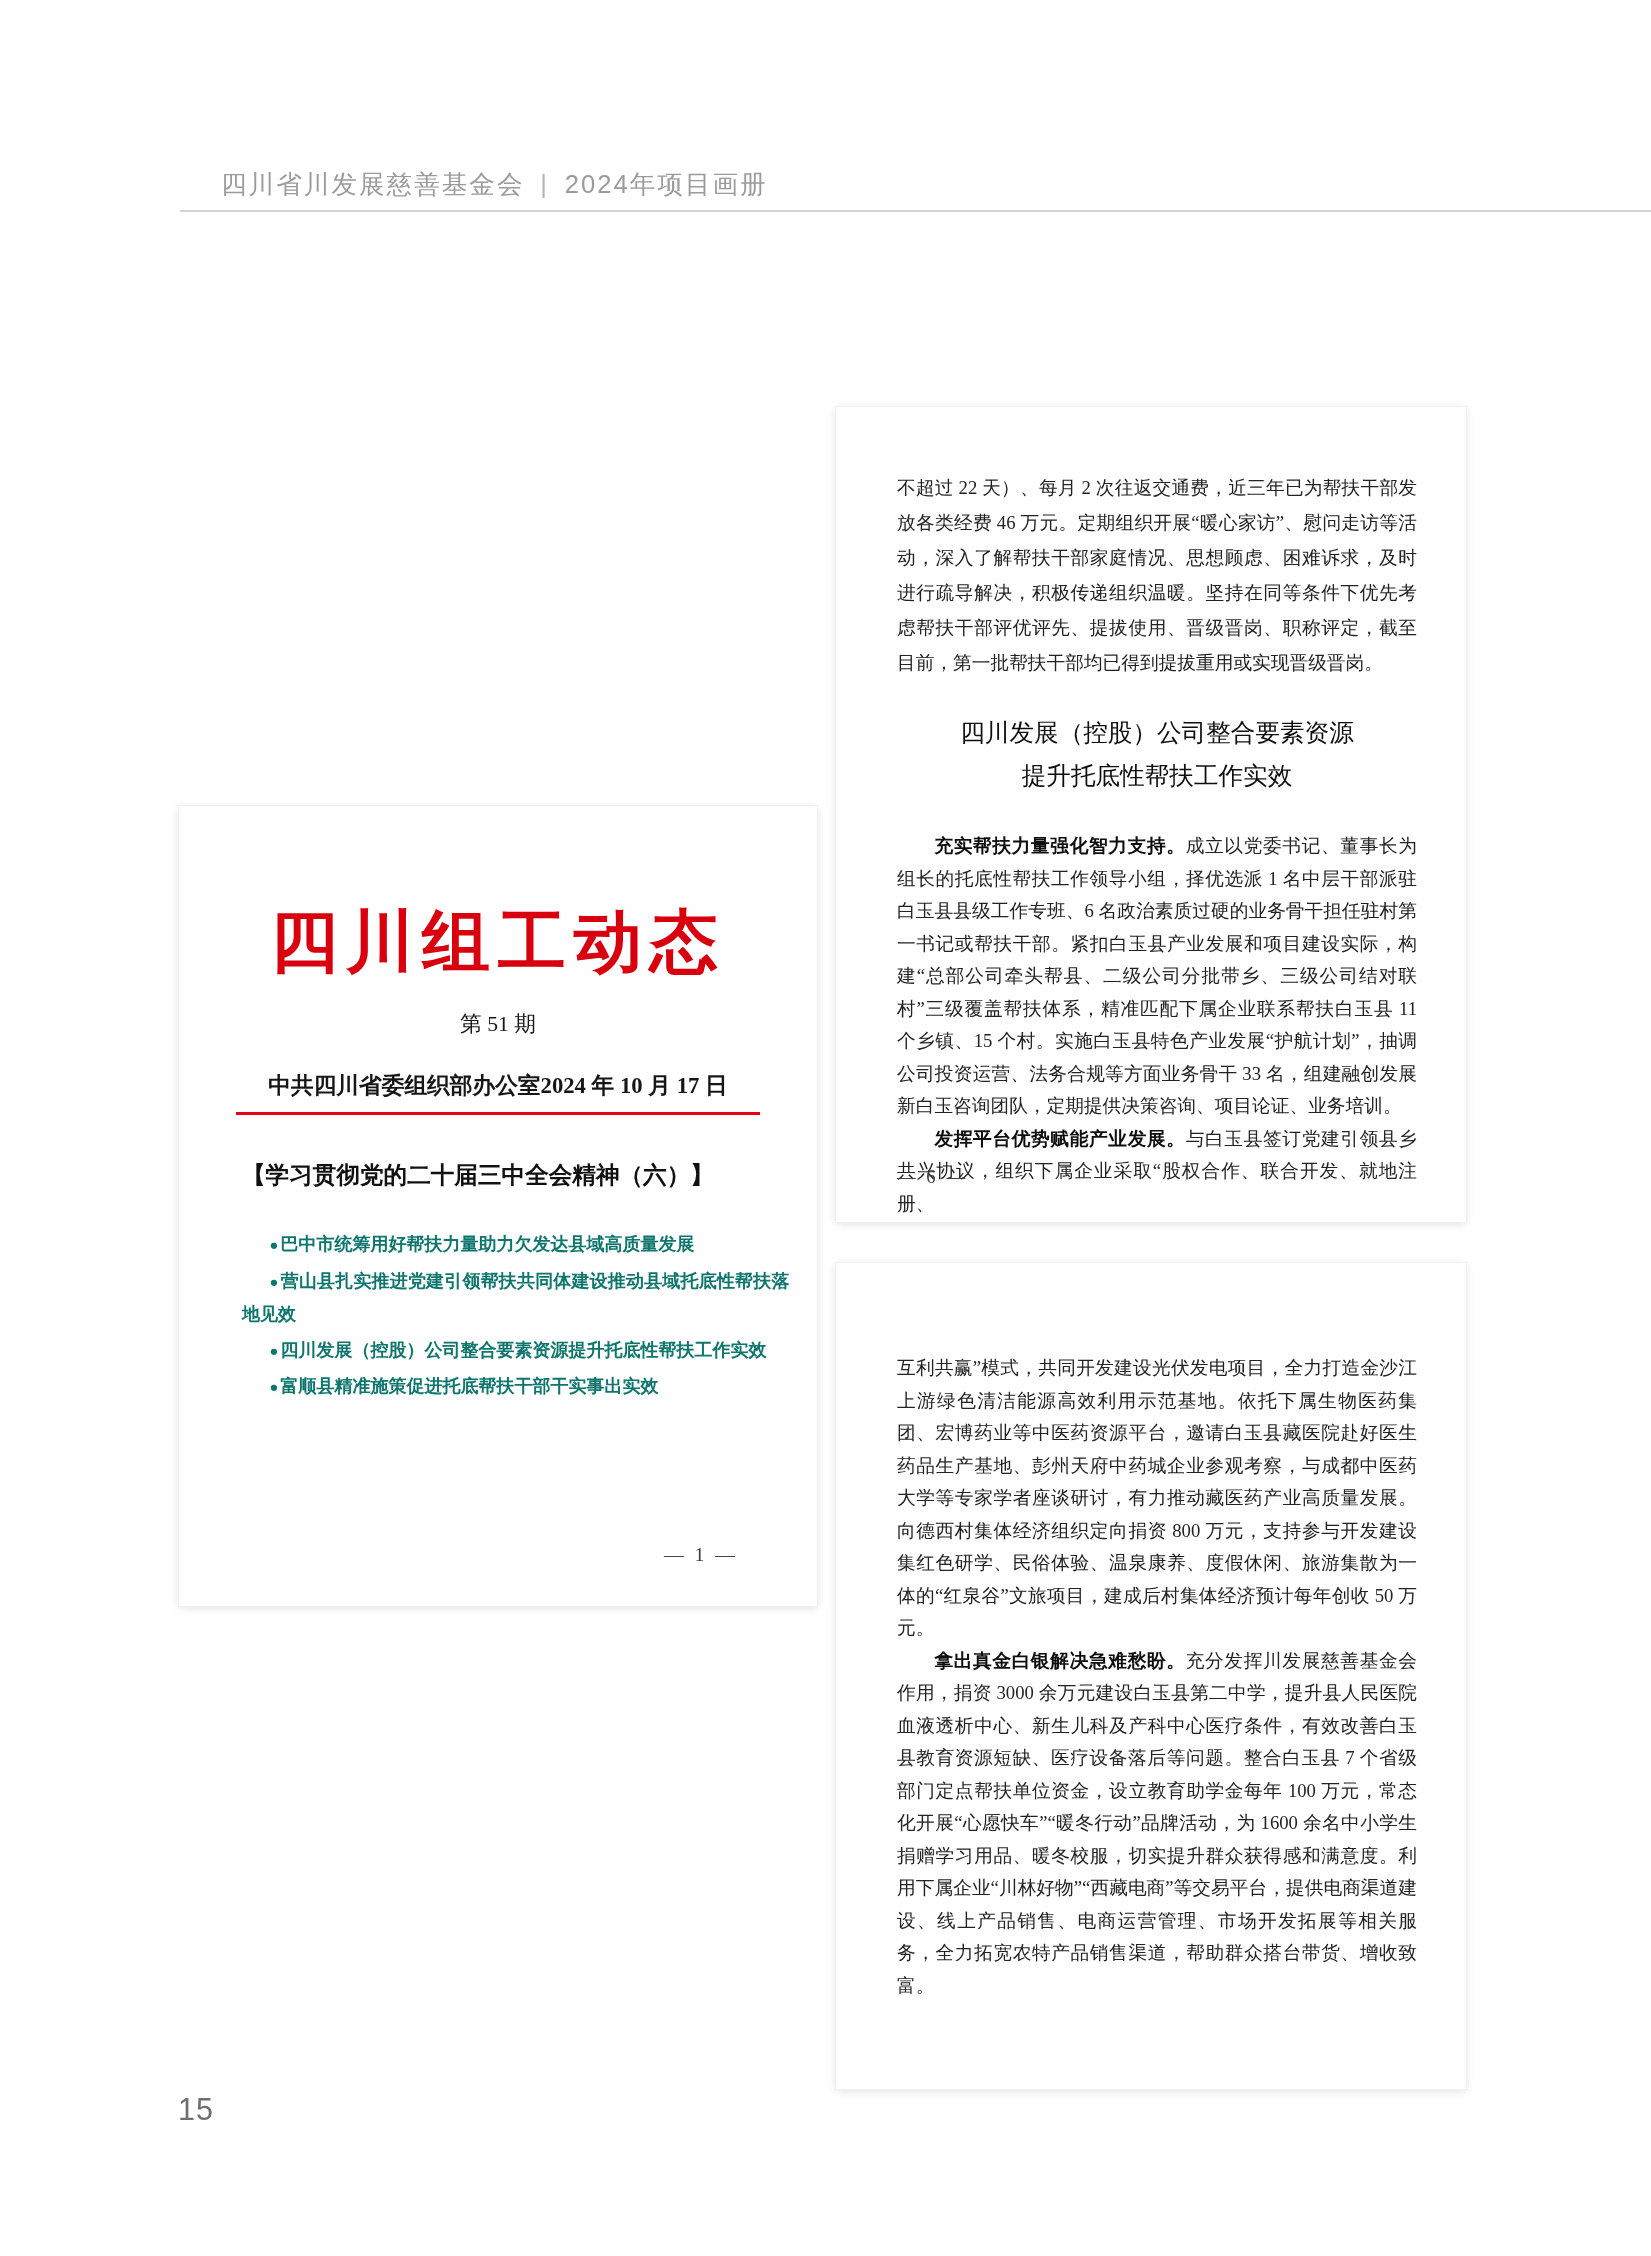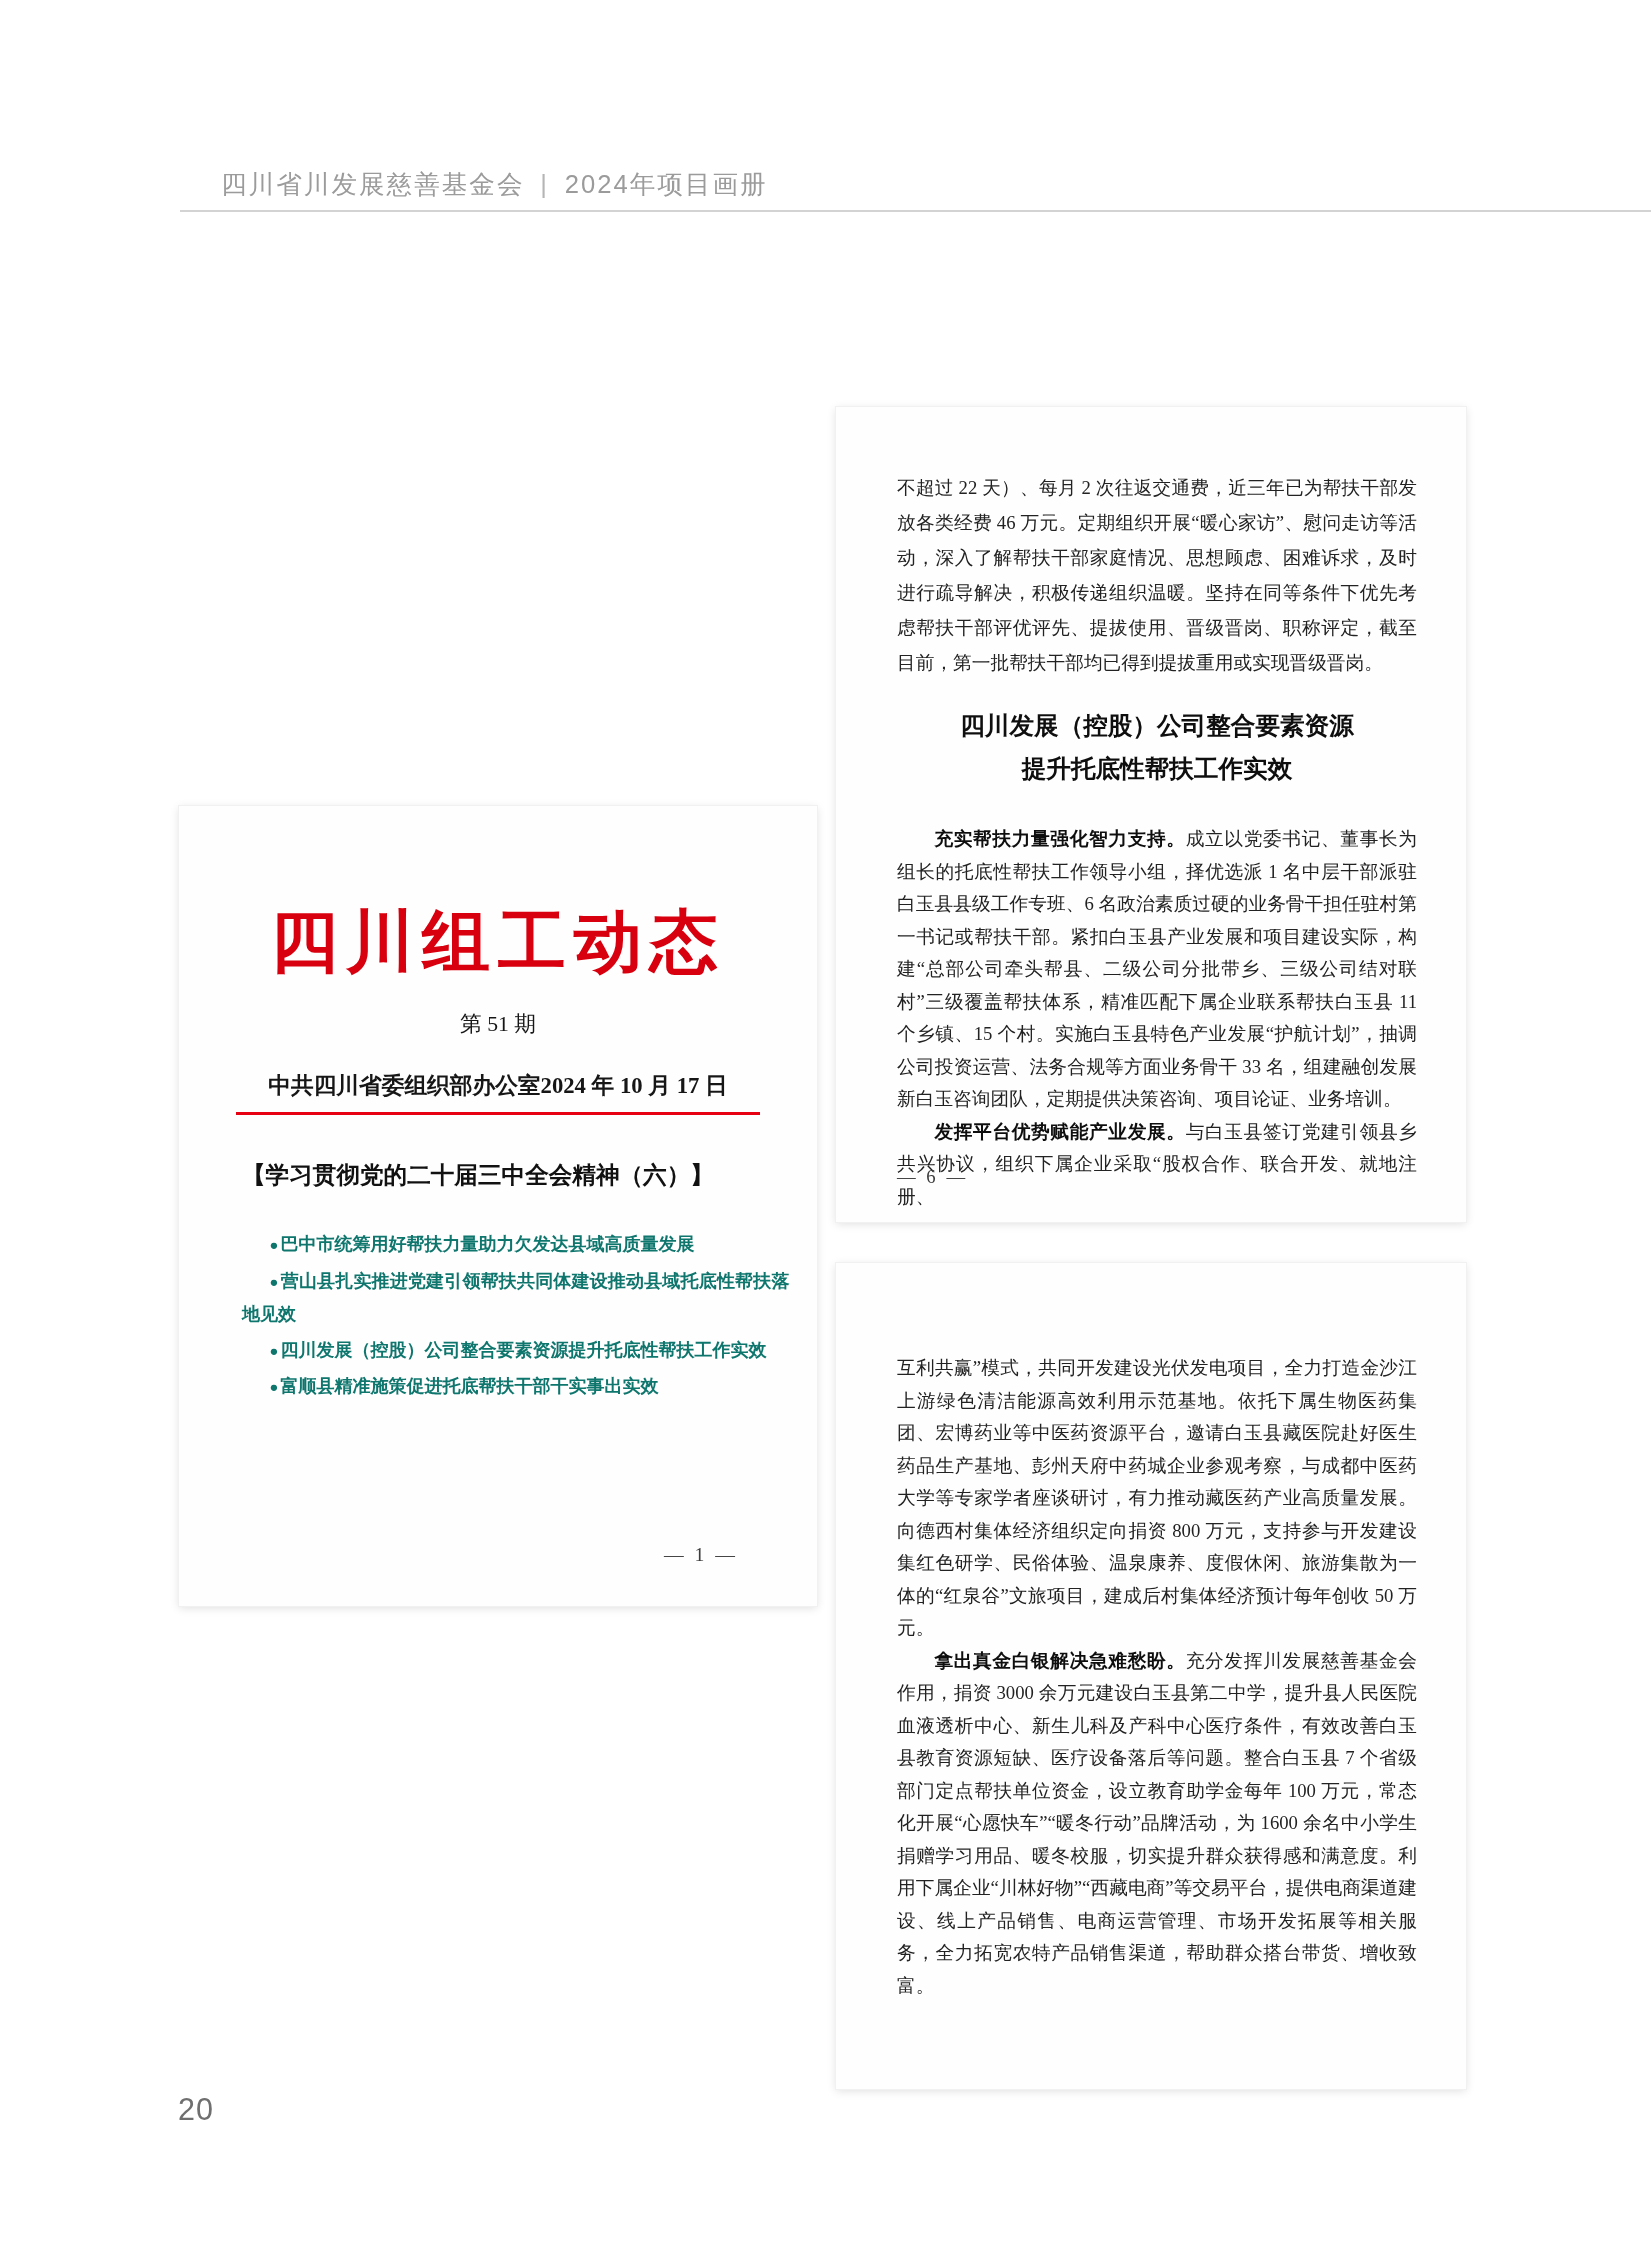--- a/index.html
+++ b/index.html
@@ -32,21 +32,21 @@
   .bullet-list{position:absolute;top:422px;left:63px;right:27.6px;font-size:18px;line-height:32.5px;font-weight:bold;color:#0f766e;}
   .bullet-item{text-indent:27.6px;margin-bottom:3px;text-align:justify;}
   .bullet-item .marker{margin-right:2px;font-size:14.8px;}
   .folio-1{position:absolute;top:737px;right:79px;font-size:19.7px;color:#3c3c3c;letter-spacing:3px;}
   
   .scan-body{padding:0 49px 0 61px;}
   .scan-par{font-size:18.7px;line-height:32.5px;text-align:justify;color:#222;margin:0;}
   .scan-par b{color:#0e0e0e;}
   .par-indent{text-indent:2em;}
   .tr-par1{margin-top:63px;line-height:35px;}
-  .tr-title{margin-top:24px;text-align:center;font-size:24.6px;line-height:43px;font-weight:bold;color:#0e0e0e;}
+  .tr-title{margin-top:31px;text-align:center;font-size:24.6px;line-height:43px;font-weight:normal;color:#0e0e0e;}
   .tr-par2{margin-top:33px;}
   .br-par1{margin-top:89px;}
   .folio-6{position:absolute;top:759px;left:61px;font-size:18.7px;color:#3c3c3c;letter-spacing:3px;}
 </style>
 </head>
 <body>
 
 <div class="page-header">
   <span>四川省川发展慈善基金会</span><span class="sep">|</span><span>2024年项目画册</span>
 </div>
@@ -83,14 +83,14 @@
   <div class="folio-6">— 6 —</div>
 </div>
 
 <div class="card card-br">
   <div class="scan-body">
     <p class="scan-par br-par1">互利共赢”模式，共同开发建设光伏发电项目，全力打造金沙江上游绿色清洁能源高效利用示范基地。依托下属生物医药集团、宏博药业等中医药资源平台，邀请白玉县藏医院赴好医生药品生产基地、彭州天府中药城企业参观考察，与成都中医药大学等专家学者座谈研讨，有力推动藏医药产业高质量发展。向德西村集体经济组织定向捐资 800 万元，支持参与开发建设集红色研学、民俗体验、温泉康养、度假休闲、旅游集散为一体的“红泉谷”文旅项目，建成后村集体经济预计每年创收 50 万元。</p>
     <p class="scan-par par-indent"><b>拿出真金白银解决急难愁盼。</b><span>充分发挥川发展慈善基金会作用，捐资 3000 余万元建设白玉县第二中学，提升县人民医院血液透析中心、新生儿科及产科中心医疗条件，有效改善白玉县教育资源短缺、医疗设备落后等问题。整合白玉县 7 个省级部门定点帮扶单位资金，设立教育助学金每年 100 万元，常态化开展“心愿快车”“暖冬行动”品牌活动，为 1600 余名中小学生捐赠学习用品、暖冬校服，切实提升群众获得感和满意度。利用下属企业“川林好物”“西藏电商”等交易平台，提供电商渠道建设、线上产品销售、电商运营管理、市场开发拓展等相关服务，全力拓宽农特产品销售渠道，帮助群众搭台带货、增收致富。</span></p>
   </div>
 </div>
 
-<div class="folio">20</div>
+<div class="folio">15</div>
 
 
 </body></html>

